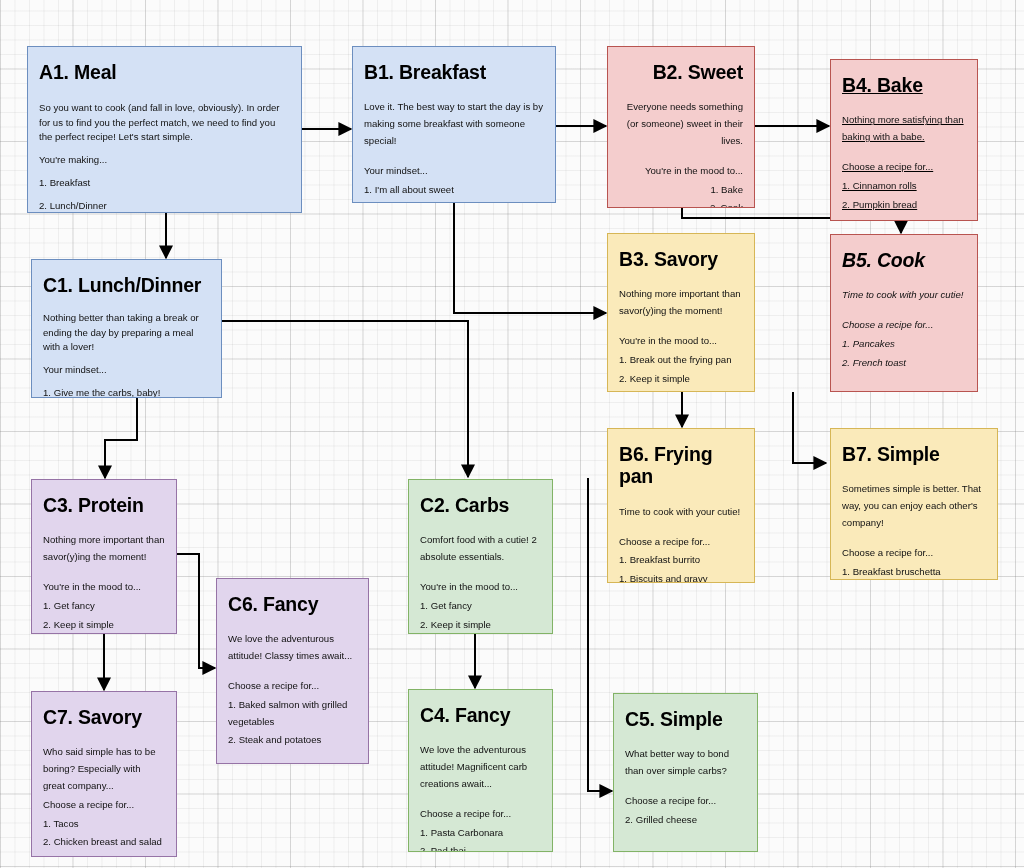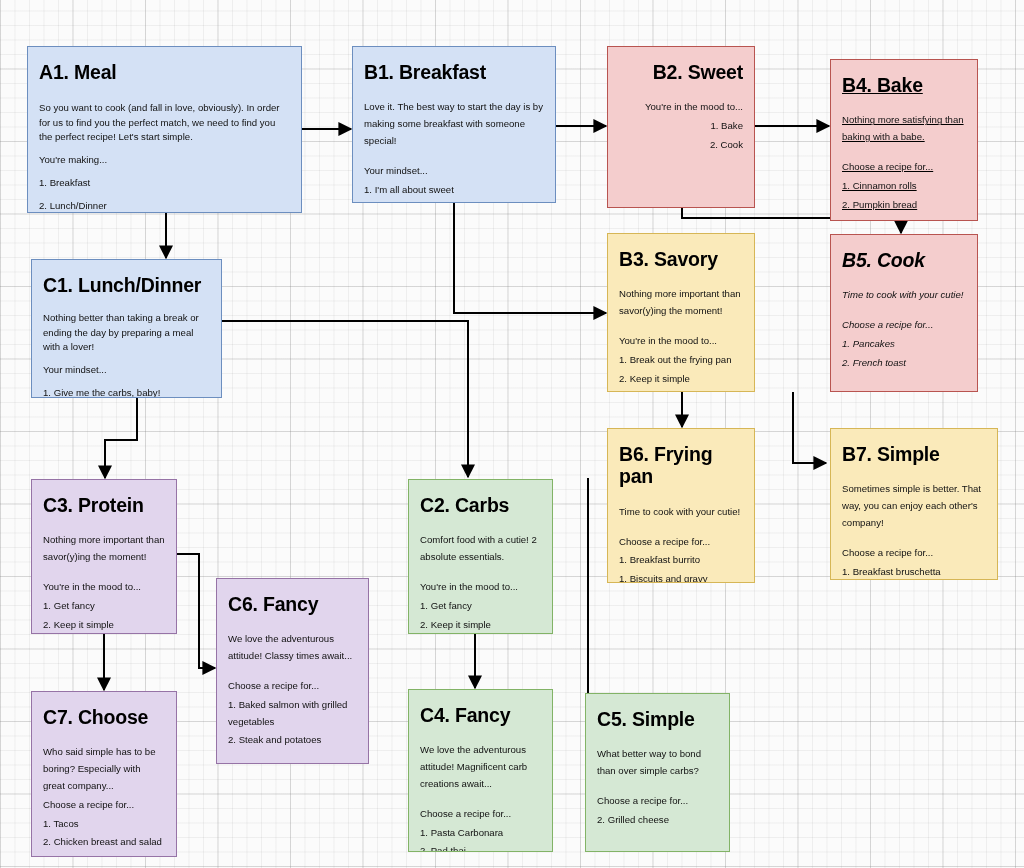--- a/index.html
+++ b/index.html
@@ -125,20 +125,21 @@
       <p style="line-height:1.75;margin-bottom:13px;">Love it. The best way to start the day is by making some breakfast with someone special!</p>
       <p class="tight" style="line-height:1.75;">Your mindset...</p>
       <p class="tight" style="line-height:1.75;">1. I'm all about sweet</p>
       <p class="tight" style="line-height:1.75;">2. Savory, please</p>
     </div>
   </div>
 
   <div class="node red" style="left:607px;top:46px;width:148px;height:162px;text-align:right;">
     <div class="title">B2. Sweet</div>
     <div class="body" style="margin-top:16px;">
+      <p style="line-height:1.75;margin-bottom:13px;">Everyone needs something (or someone) sweet in their lives.</p>
       <p class="tight" style="line-height:1.75;">You're in the mood to...</p>
       <p class="tight" style="line-height:1.75;">1. Bake</p>
       <p class="tight" style="line-height:1.75;">2. Cook</p>
     </div>
   </div>
 
   <div class="node red" style="left:830px;top:59px;width:148px;height:162px;text-decoration:underline;">
     <div class="title">B4. Bake</div>
     <div class="body" style="margin-top:16px;">
       <p style="line-height:1.75;margin-bottom:13px;">Nothing more satisfying than baking with a babe.</p>
@@ -212,21 +213,21 @@
     <div class="title">C6. Fancy</div>
     <div class="body" style="margin-top:16px;">
       <p style="line-height:1.75;margin-bottom:13px;">We love the adventurous attitude! Classy times await...</p>
       <p class="tight" style="line-height:1.75;">Choose a recipe for...</p>
       <p class="tight" style="line-height:1.75;">1. Baked salmon with grilled vegetables</p>
       <p class="tight" style="line-height:1.75;">2. Steak and potatoes</p>
     </div>
   </div>
 
   <div class="node purple" style="left:31px;top:691px;width:146px;height:166px;">
-    <div class="title">C7. Choose</div>
+    <div class="title">C7. Savory</div>
     <div class="body" style="margin-top:16px;">
       <p style="line-height:1.75;margin-bottom:2px;">Who said simple has to be boring? Especially with great company...</p>
       <p class="tight" style="line-height:1.75;">Choose a recipe for...</p>
       <p class="tight" style="line-height:1.75;">1. Tacos</p>
       <p class="tight" style="line-height:1.75;">2. Chicken breast and salad</p>
     </div>
   </div>
 
   <div class="node green" style="left:408px;top:479px;width:145px;height:155px;">
     <div class="title">C2. Carbs</div>
@@ -241,21 +242,21 @@
   <div class="node green" style="left:408px;top:689px;width:145px;height:163px;">
     <div class="title">C4. Fancy</div>
     <div class="body" style="margin-top:16px;">
       <p style="line-height:1.75;margin-bottom:13px;">We love the adventurous attitude! Magnificent carb creations await...</p>
       <p class="tight" style="line-height:1.75;">Choose a recipe for...</p>
       <p class="tight" style="line-height:1.75;">1. Pasta Carbonara</p>
       <p class="tight" style="line-height:1.75;">2. Pad thai</p>
     </div>
   </div>
 
-  <div class="node green" style="left:585px;top:693px;width:145px;height:159px;">
+  <div class="node green" style="left:613px;top:693px;width:145px;height:159px;">
     <div class="title">C5. Simple</div>
     <div class="body" style="margin-top:16px;">
       <p style="line-height:1.75;margin-bottom:13px;">What better way to bond than over simple carbs?</p>
       <p class="tight" style="line-height:1.75;">Choose a recipe for...</p>
       <p class="tight" style="line-height:1.75;">2. Grilled cheese</p>
     </div>
   </div>
 
 </div>
 

